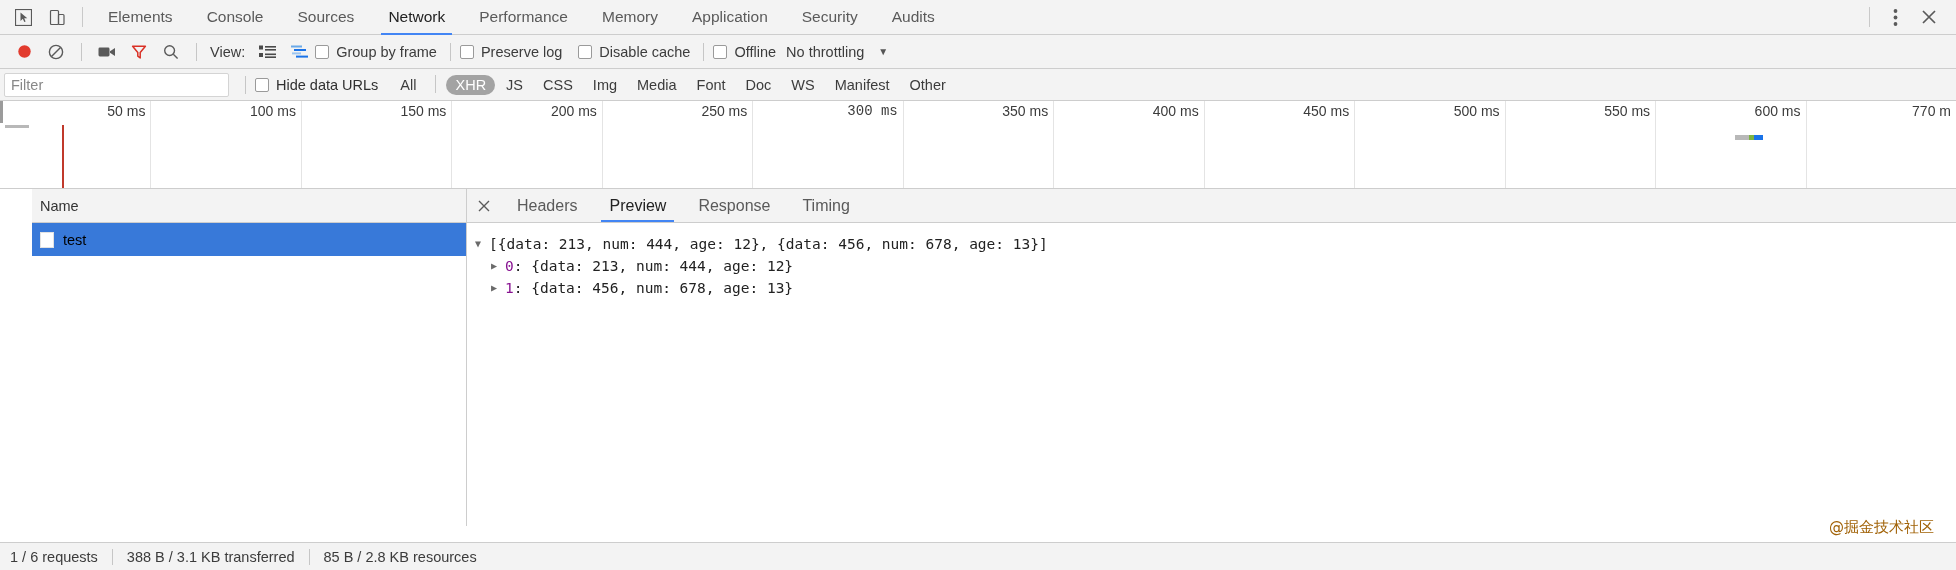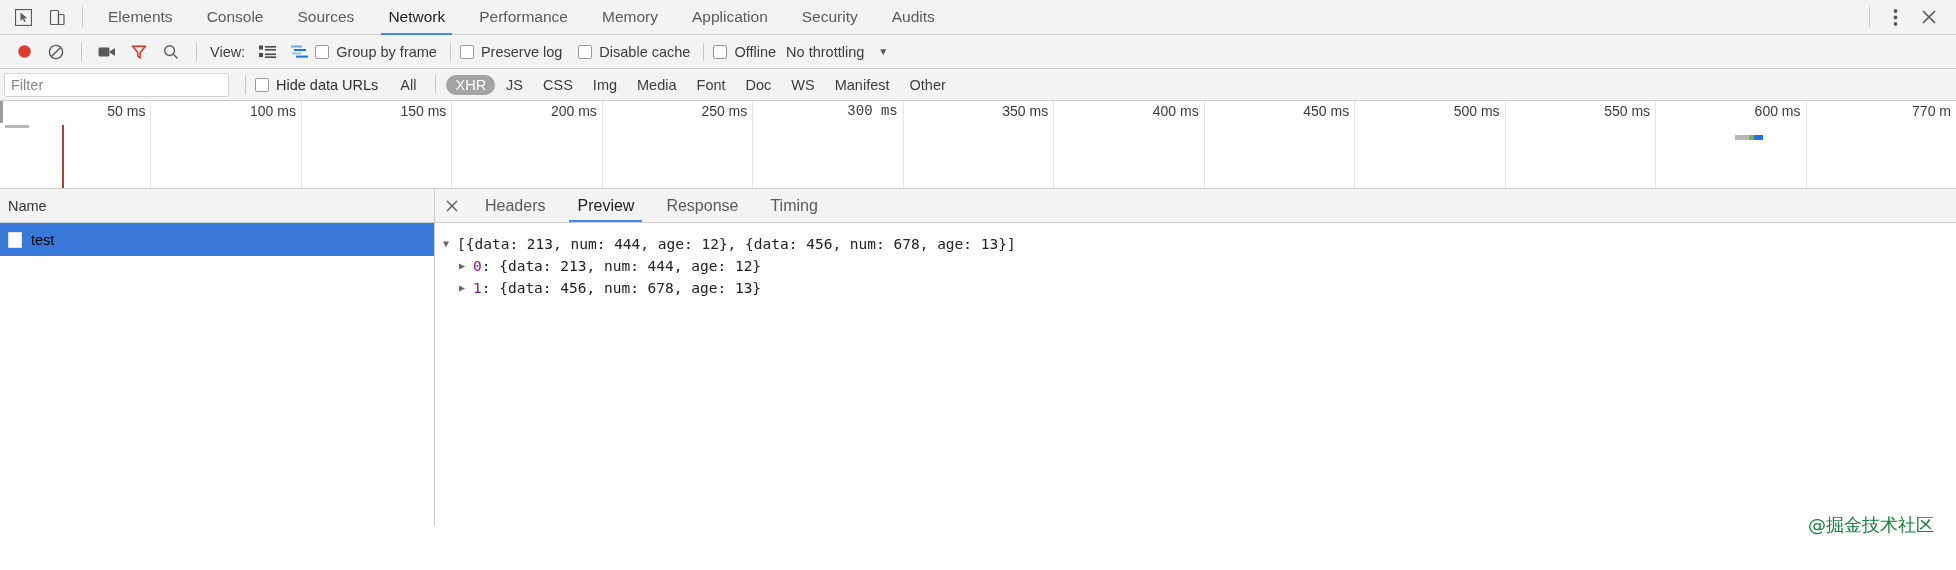--- a/index.html
+++ b/index.html
@@ -127,21 +127,21 @@
     width: 24px; height: 3px; background: #b8b8b8;
   }
   .dcl-line {
     position: absolute; top: 24px; bottom: 0;
     width: 2px; background: #c0392b;
   }
   .req-bar { position: absolute; display: flex; height: 5px; }
   .req-bar i { display: block; height: 5px; }
 
   
-  .main { display: flex; height: 337px; }
+  .main { display: flex; height: 337px; padding-left: 32px; }
 
   .reqlist {
     width: 435px; flex: none;
     background: #fff;
     border-right: 1px solid #cdcdcd;
     display: flex; flex-direction: column;
   }
   .rl-head {
     height: 34px; display: flex; align-items: center;
     background: #f3f3f3; border-bottom: 1px solid #cdcdcd;
@@ -201,21 +201,21 @@
     display: flex; align-items: center;
     padding-left: 10px;
     font-size: 14.5px; color: #3c3c3c;
     overflow: hidden;
   }
   .sb-item { white-space: nowrap; }
   .sb-sep { width: 1px; height: 16px; background: #c6c6c6; margin: 0 14px; }
 
   .watermark {
     position: absolute; right: 22px; bottom: 33px;
-    font-size: 18px; color: #15803d;
+    font-size: 15px; color: #a16207;
     font-family: "DejaVu Sans", sans-serif;
     pointer-events: none;
   }
 </style>
 </head>
 <body>
 
 <div id="app">
 
   <div class="tabbar">
@@ -469,14 +469,21 @@
           <span class="tri">▶</span>
           <span class="idx">1</span>
           <span>: {data: 456, num: 678, age: 13}</span>
         </div>
       </div>
     </div>
   </div>
 
   <div class="watermark">@掘金技术社区</div>
 
+  <div class="statusbar">
+    <span class="sb-item">1 / 6 requests</span>
+    <span class="sb-sep"></span>
+    <span class="sb-item">388 B / 3.1 KB transferred</span>
+    <span class="sb-sep"></span>
+    <span class="sb-item">85 B / 2.8 KB resources</span>
+  </div>
 
 </div>
 
 </body></html>

